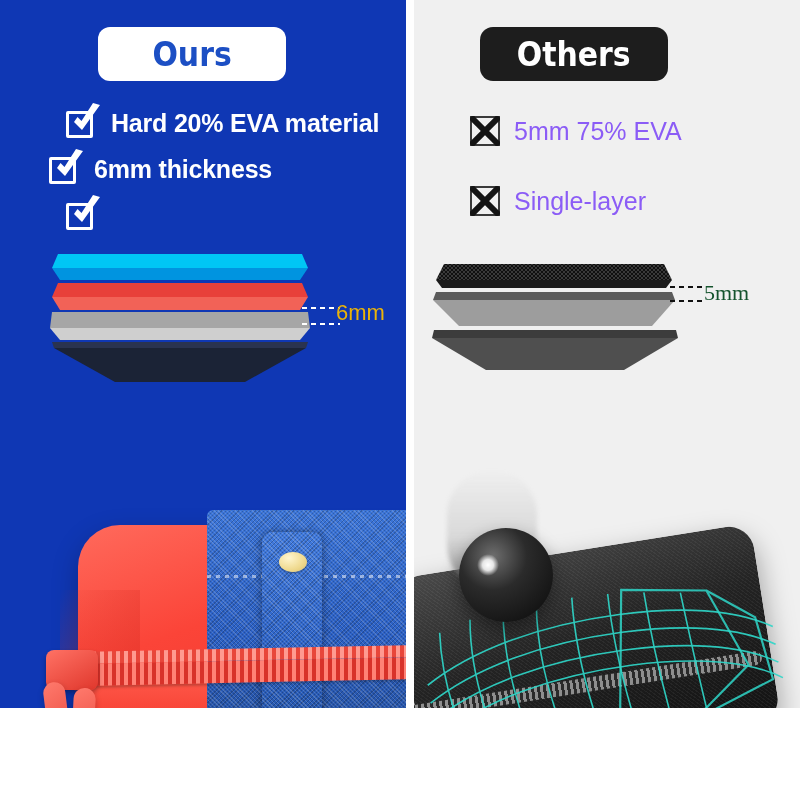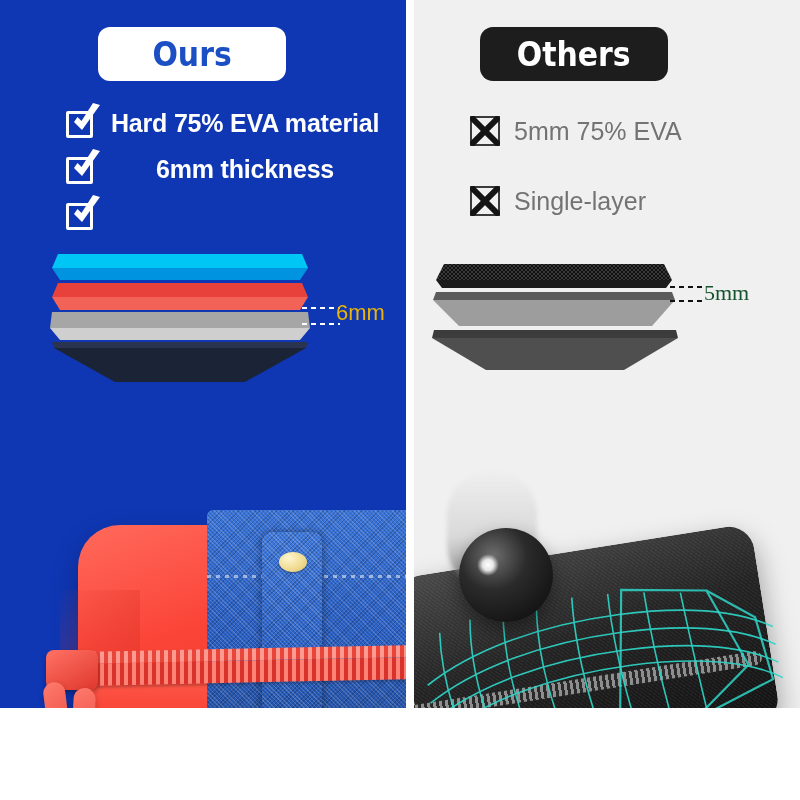--- a/index.html
+++ b/index.html
@@ -28,21 +28,21 @@
            box-sizing:border-box;border-radius:2px;}
   .cb .tick{position:absolute;left:3px;top:-5px;width:34px;height:34px;}
   .feat .label{margin-left:14px;color:#ffffff;font-size:25px;font-weight:bold;white-space:nowrap;
         letter-spacing:-.2px;font-family:"Liberation Sans",sans-serif;}
 
   
   .featr{position:absolute;display:flex;align-items:center;}
   .xb{position:relative;width:30px;height:30px;flex:0 0 30px;}
   .xb .box{position:absolute;left:0;top:0;width:30px;height:30px;border:2px solid #3a3a3a;
            box-sizing:border-box;background:#f0f0f0;}
-  .featr .label{margin-left:14px;color:#737373;font-size:25px;white-space:nowrap;
+  .featr .label{margin-left:14px;color:#8b5cf6;font-size:25px;white-space:nowrap;
         font-family:"Liberation Sans",sans-serif;}
 
   
   .stack{position:absolute;}
   .dimlabel{position:absolute;font-size:22px;white-space:nowrap;font-family:"Liberation Sans",sans-serif;}
   .dimlabel.light{color:#eab308;}
   .dimlabel.dark{color:#14532d;font-family:Liberation Serif, serif;}
 
   
   .photoL{position:absolute;left:0;top:470px;width:406px;height:330px;overflow:hidden;}
@@ -115,24 +115,24 @@
       <span>Ours</span>
     </div>
 
     <div class="feat" style="left:66px;top:108px;">
       <span class="cb">
         <span class="box"></span>
         <svg class="tick" viewBox="0 0 34 34" aria-hidden="true">
           <path d="M5 19 L13 27 L31 2 L24 0 L12.5 18 L8.5 14 Z" fill="#ffffff"></path>
         </svg>
       </span>
-      <span class="label">Hard 75% EVA material</span>
-    </div>
-
-    <div class="feat" style="left:66px;top:154px;gap:45px;">
+      <span class="label">Hard 20% EVA material</span>
+    </div>
+
+    <div class="feat" style="left:49px;top:154px;">
       <span class="cb">
         <span class="box"></span>
         <svg class="tick" viewBox="0 0 34 34" aria-hidden="true">
           <path d="M5 19 L13 27 L31 2 L24 0 L12.5 18 L8.5 14 Z" fill="#ffffff"></path>
         </svg>
       </span>
       <span class="label">6mm thickness</span>
     </div>
 
     <div class="feat" style="left:66px;top:200px;">

